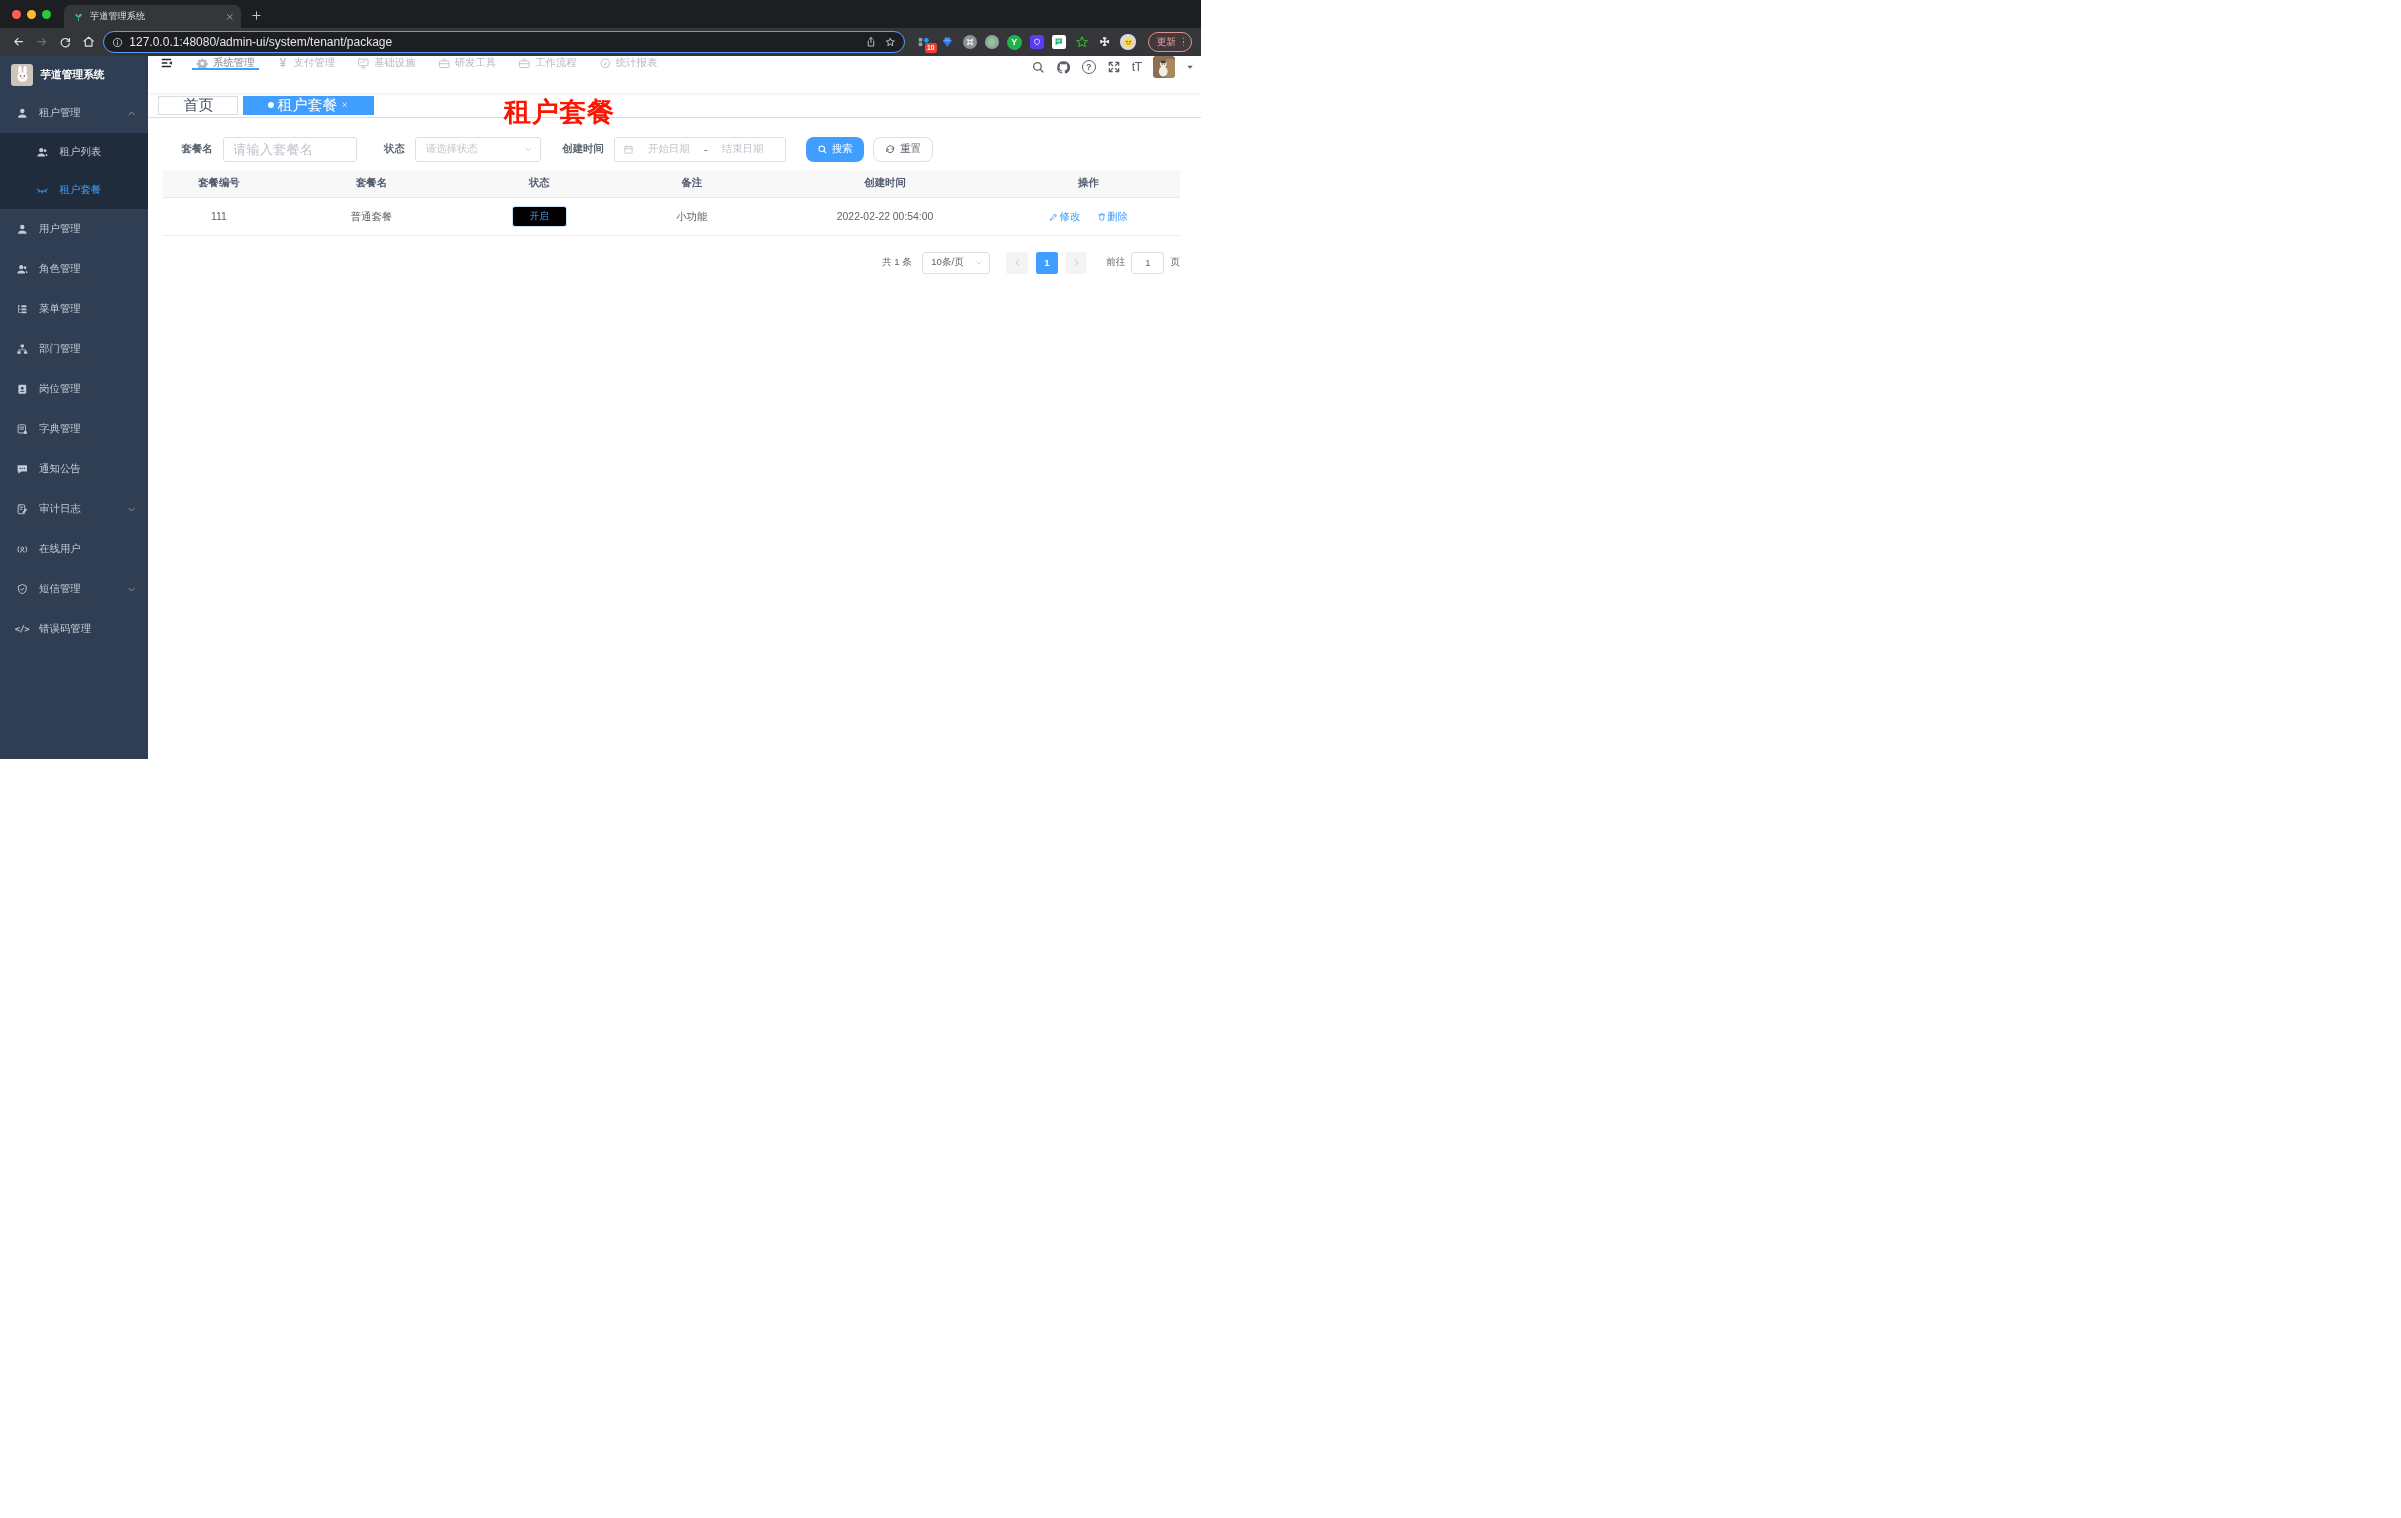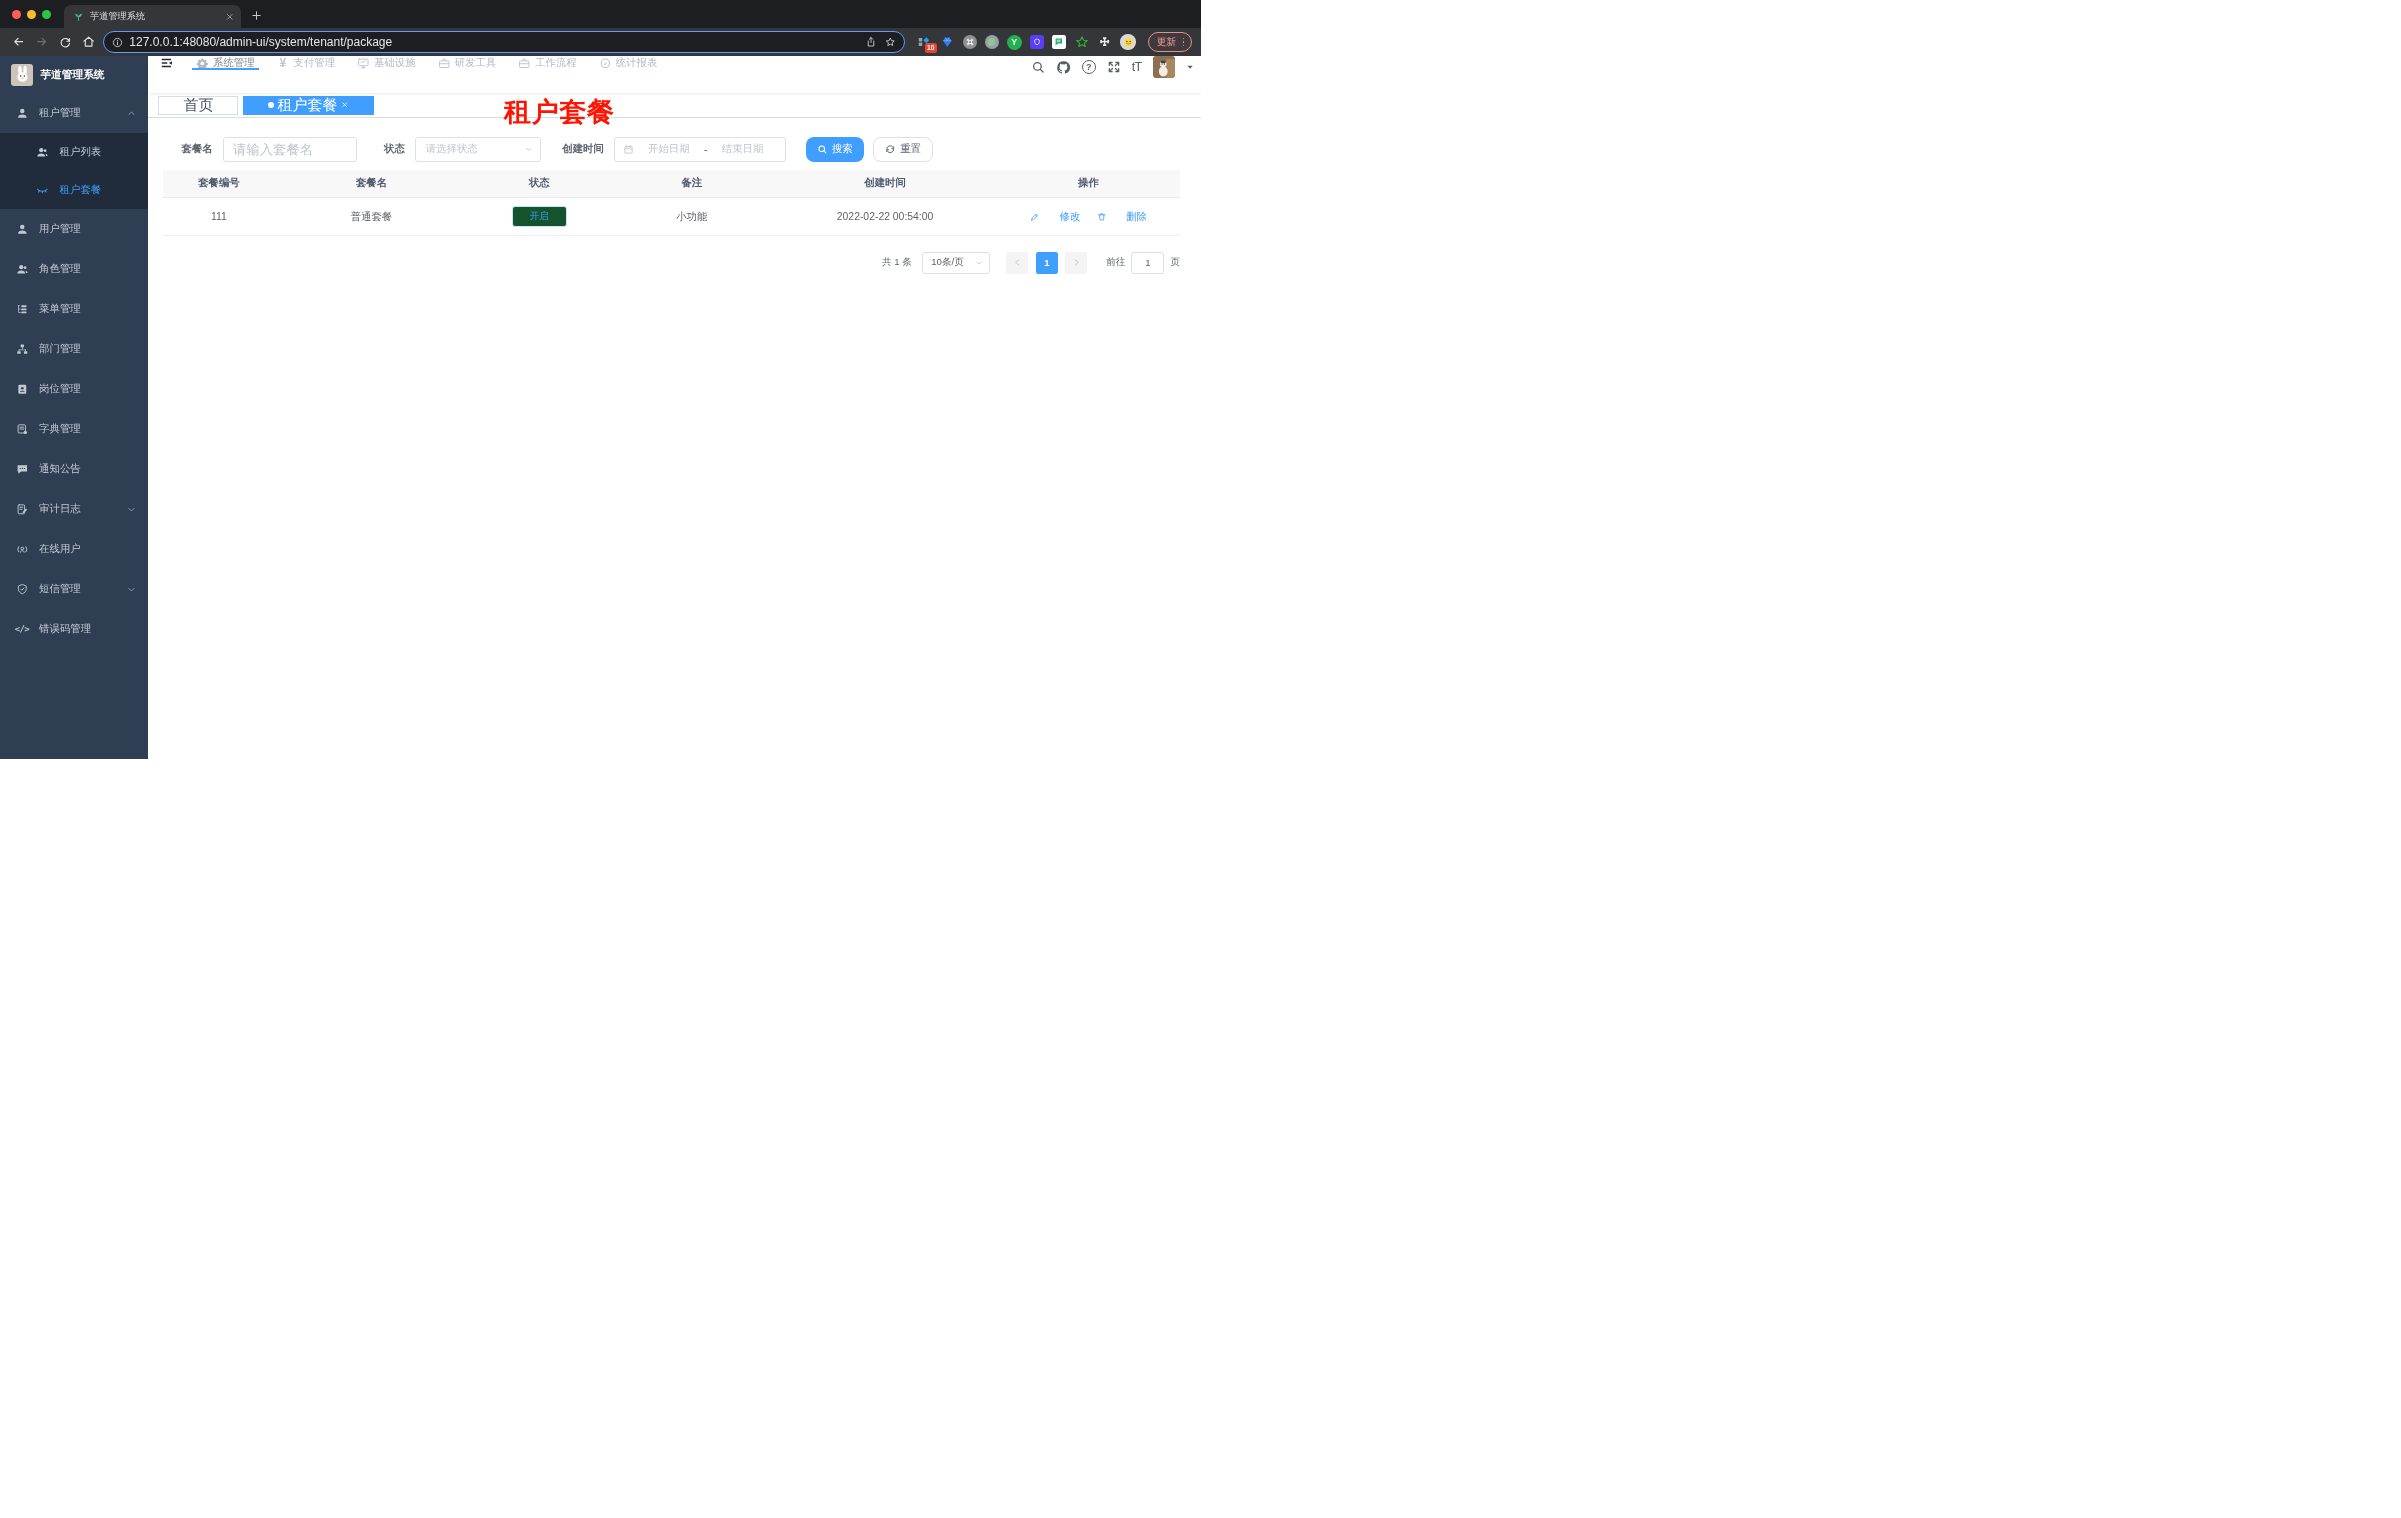--- a/index.html
+++ b/index.html
@@ -83,23 +83,23 @@
   .toolbar-row{display:flex;align-items:center;margin-top:14px}
   .btn-add{height:22px;background:#e8f3ff;border:0.7px solid #a6d2ff;color:#409eff;border-radius:3px;
     display:flex;align-items:center;gap:3.7px;padding:0 9px;font-size:9.6px;cursor:pointer}
   .tool-circles{margin-left:auto;display:flex;gap:9.6px;margin-right:6.7px}
   .circle-btn{width:22px;height:22px;border-radius:50%;border:0.7px solid #dfe3e8;background:#fff;color:#5f6670;
     display:flex;align-items:center;justify-content:center;cursor:pointer}
 
   table{margin-top:8px;width:1017px;border-collapse:collapse;font-size:10.4px;table-layout:fixed}
   thead th{background:#f8f8f9;color:#515a6e;font-weight:700;height:28px;text-align:center;border-bottom:0.7px solid #e8eaec}
   tbody td{height:38px;color:#606266;text-align:center;border-bottom:0.7px solid #ebeef5;background:#fff}
-  .status-tag{display:inline-flex;align-items:center;height:21px;padding:0 17px;background:#14532d;
+  .status-tag{display:inline-flex;align-items:center;height:21px;padding:0 17px;background:#000000;
     border:0.7px solid #c9e4ff;border-radius:3px;color:#409eff;font-size:9.6px}
-  .op-link{color:#409eff;display:inline-flex;align-items:center;gap:20px;margin:0 6.7px;cursor:pointer;white-space:nowrap}
+  .op-link{color:#409eff;display:inline-flex;align-items:center;gap:1px;margin:0 6.7px;cursor:pointer;white-space:nowrap}
 
   .pagination{width:1017px;display:flex;justify-content:flex-end;align-items:center;margin-top:15.5px;color:#5c6470;font-size:9.6px}
   .pg-total{font-weight:400;margin-right:10.4px}
   .pg-select{width:68px;height:22px;border:0.7px solid #dcdfe6;border-radius:3px;display:flex;align-items:center;
     padding:0 6px 0 8.1px;color:#606266;margin-right:16.3px;background:#fff;cursor:pointer}
   .pg-select .chevd{margin-left:auto;color:#c0c4cc}
   .pg-btn{min-width:22px;height:22px;border-radius:2.2px;background:#f4f4f5;color:#b8bcc2;display:flex;
     align-items:center;justify-content:center;cursor:pointer}
   .pg-btn.page{background:#409eff;color:#fff;font-weight:700;margin:0 7.4px}
   .pg-goto{display:flex;align-items:center;gap:6px;margin-left:19px}

